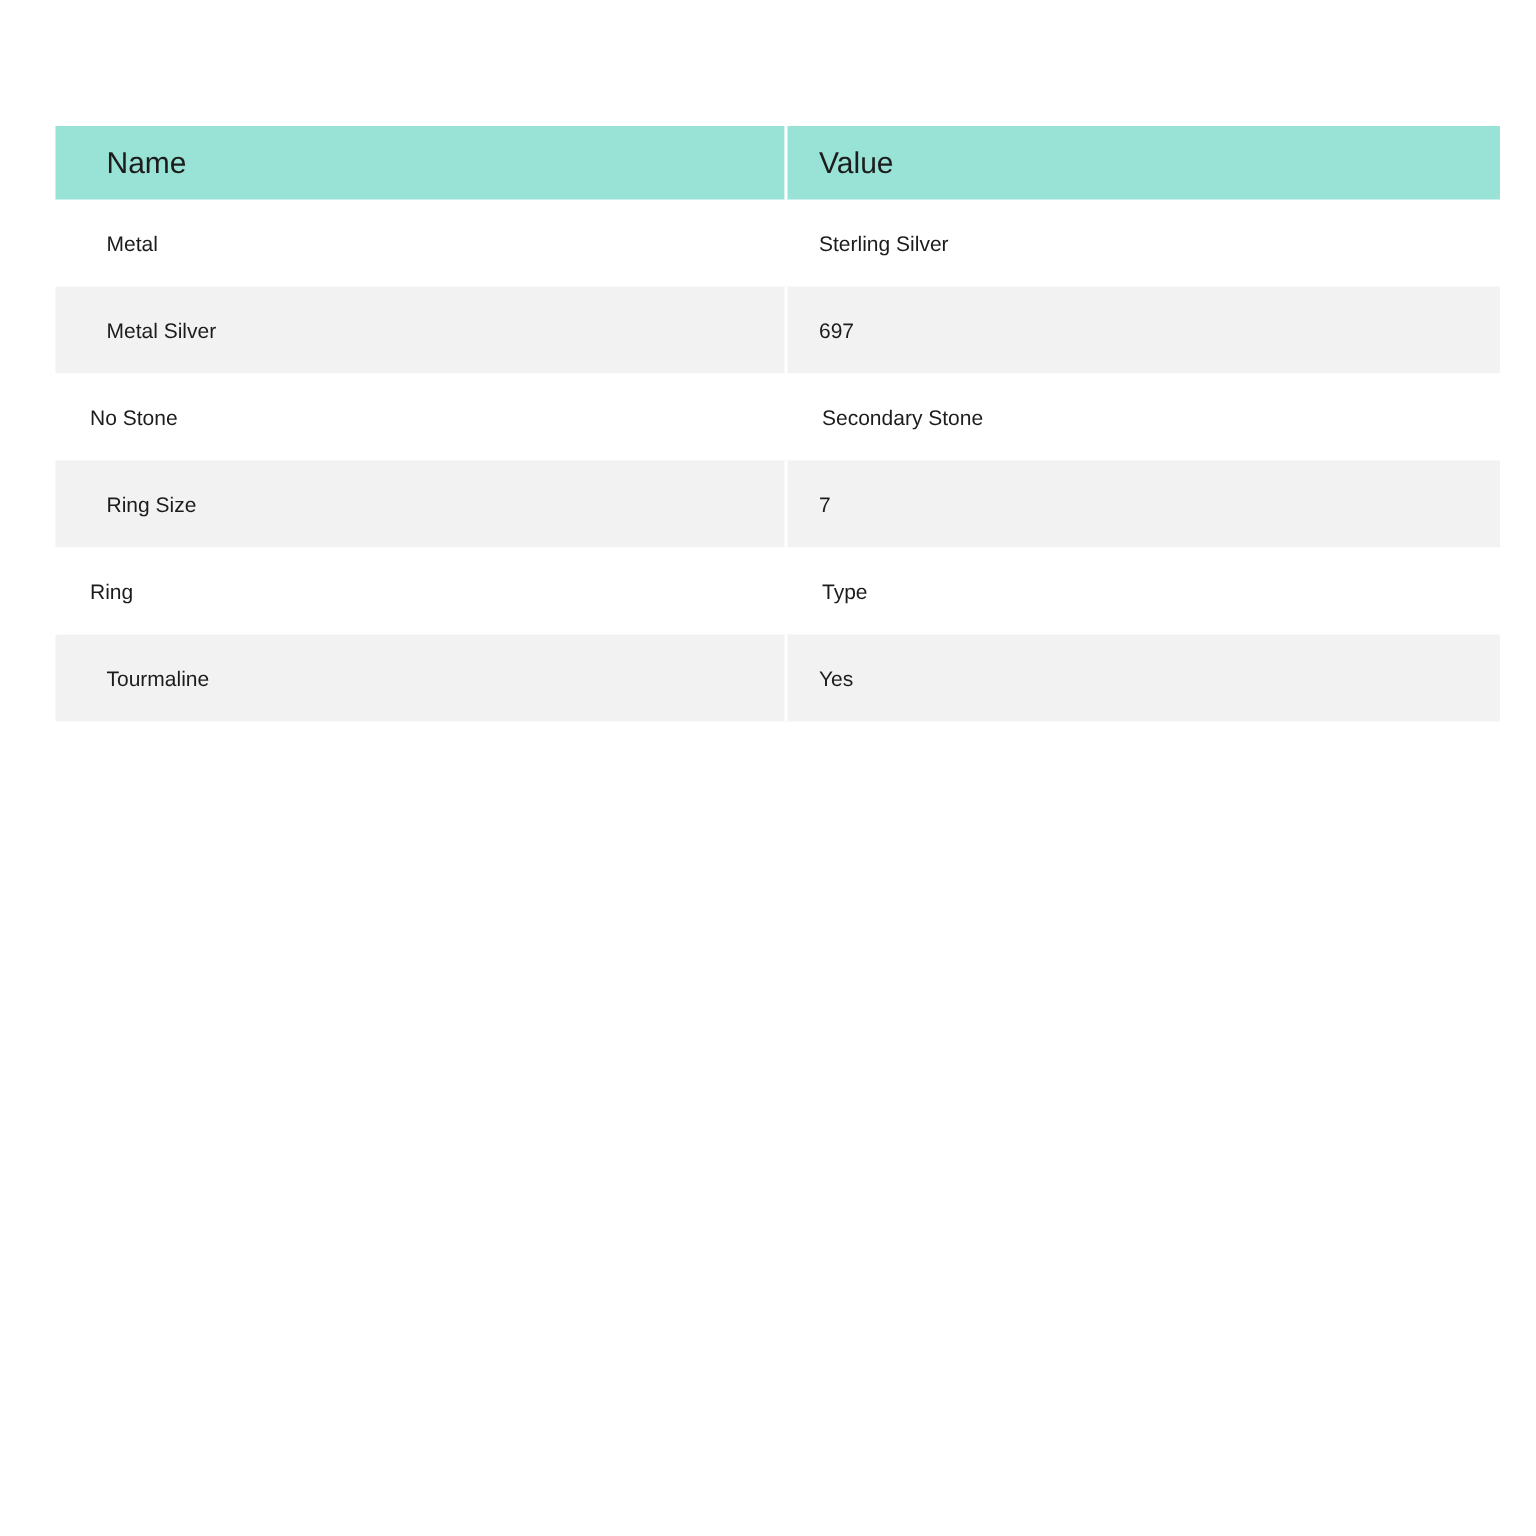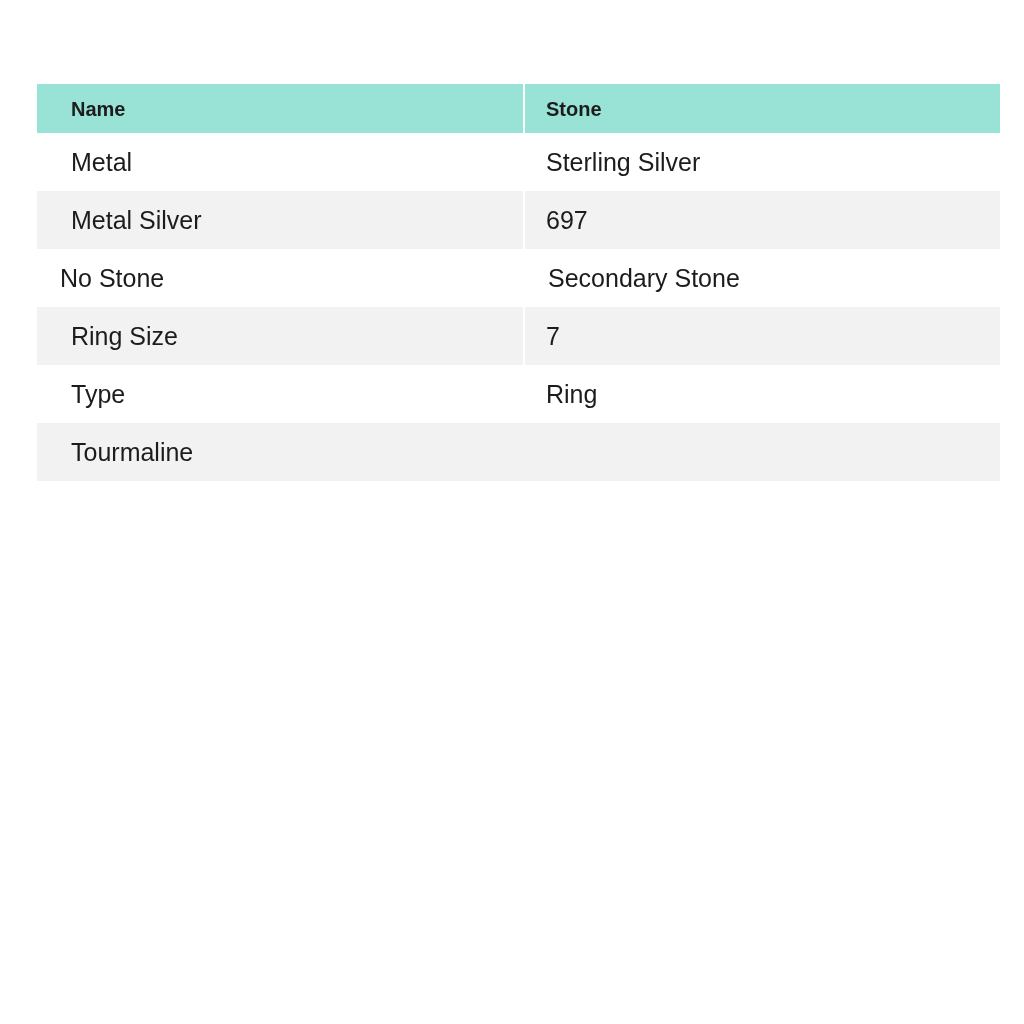--- a/index.html
+++ b/index.html
@@ -26,52 +26,52 @@
   .row {
     display: flex;
     height: 58px;
     background: #ffffff;
   }
   .row.header {
     height: 49px;
   }
   .row.header .cell {
     background: var(--header-bg);
-    font-weight: 700;
+    font-weight: 400;
     font-size: 20px;
   }
   
   .row:nth-child(odd):not(.header) {
     background: var(--row-alt-bg);
   }
   .cell {
     display: flex;
     align-items: center;
-    font-size: 25px;
+    font-size: 14px;
     color: var(--text);
     line-height: 1;
   }
   .col-name {
     width: 486px;
     padding-left: 34px;
   }
   .col-value {
     flex: 1;
     padding-left: 21px;
     border-left: 2px solid #ffffff;
   }
 </style>
 </head>
 <body>
 
 <div class="spec-table">
 
   <div class="row header">
     <div class="cell col-name">Name</div>
-    <div class="cell col-value">Stone</div>
+    <div class="cell col-value">Value</div>
   </div>
 
   <div class="row">
     <div class="cell col-name">Metal</div>
     <div class="cell col-value">Sterling Silver</div>
   </div>
 
   <div class="row">
     <div class="cell col-name">Metal Silver</div>
     <div class="cell col-value">697</div>
@@ -82,21 +82,22 @@
     <div class="cell col-value">No Stone</div>
     <div class="cell col-name">Secondary Stone</div>
   </div>
 
   <div class="row">
     <div class="cell col-name">Ring Size</div>
     <div class="cell col-value">7</div>
   </div>
 
   <div class="row">
+    <div class="cell col-value">Ring</div>
     <div class="cell col-name">Type</div>
-    <div class="cell col-value">Ring</div>
   </div>
 
   <div class="row">
     <div class="cell col-name">Tourmaline</div>
+    <div class="cell col-value">Yes</div>
   </div>
 
 </div>
 
 </body></html>

